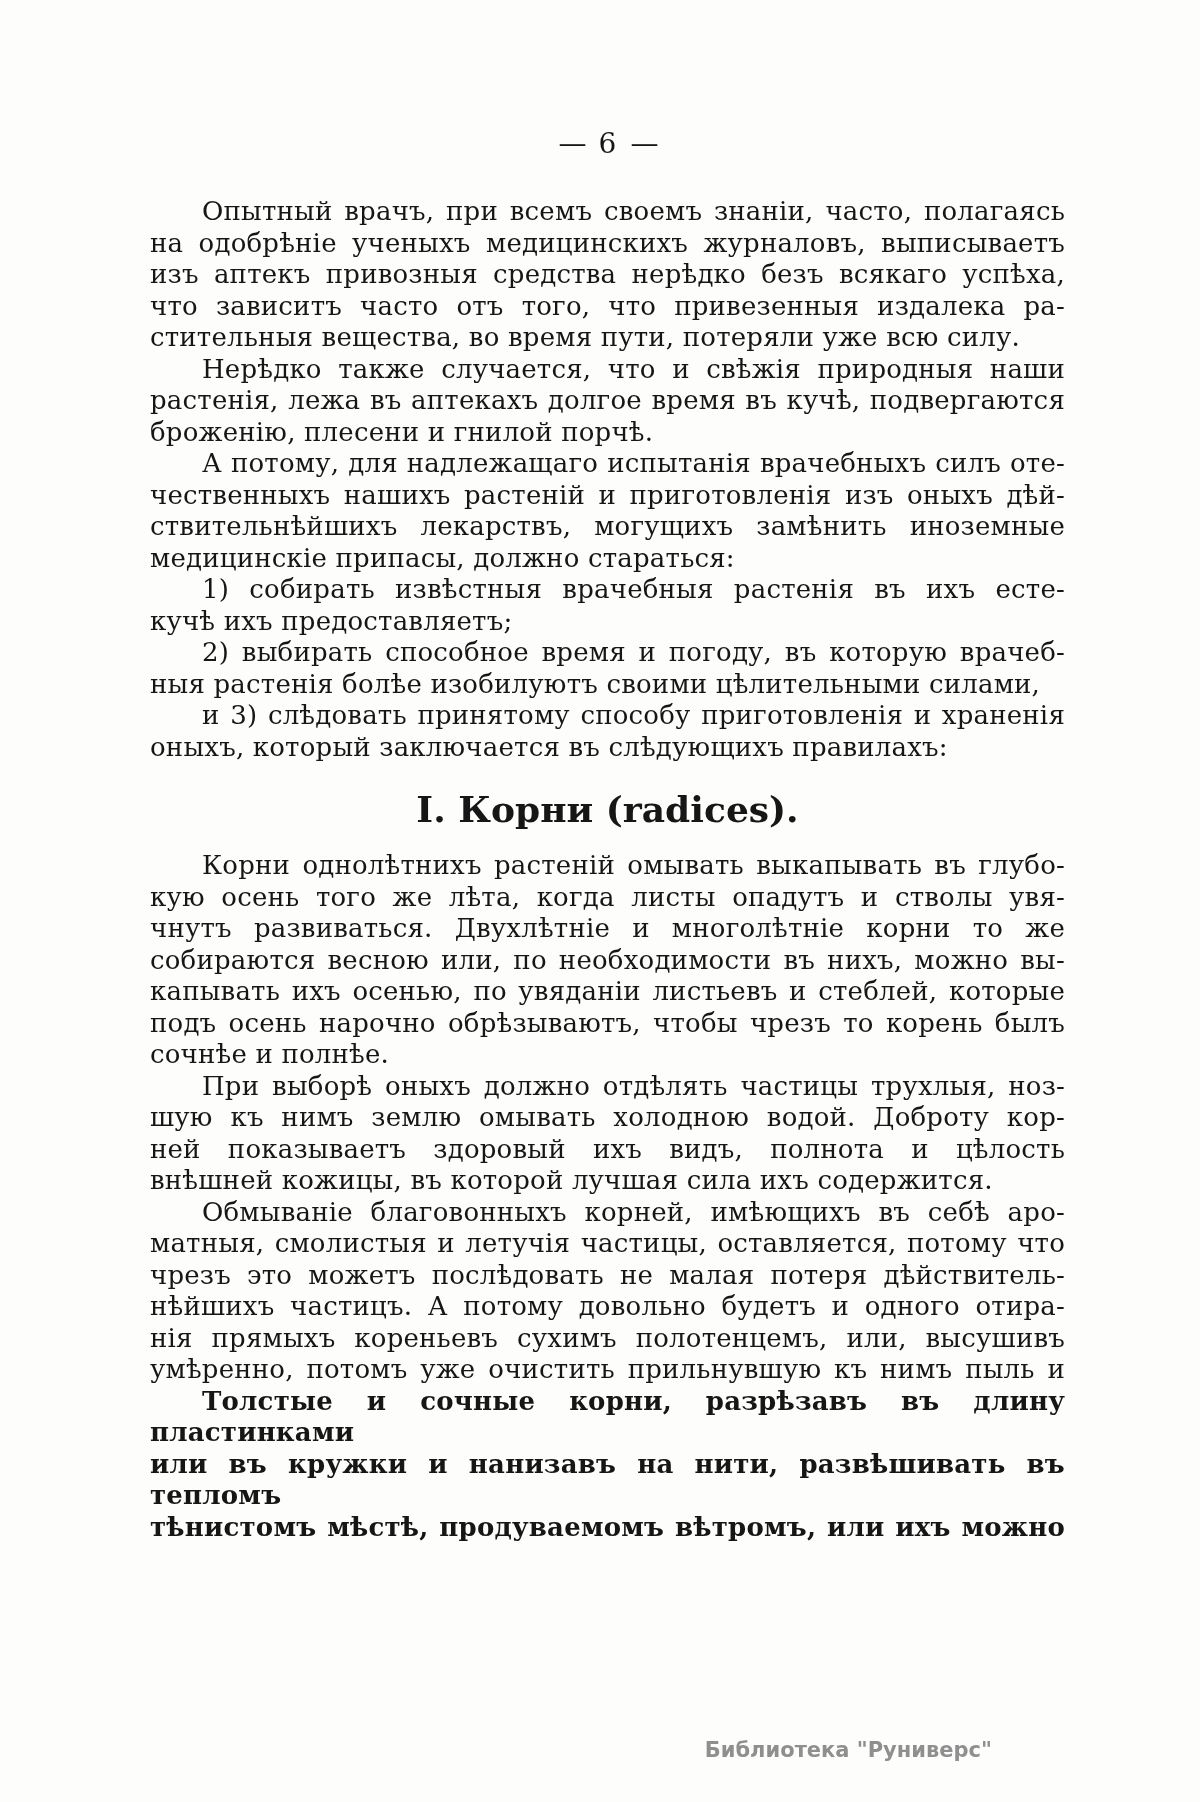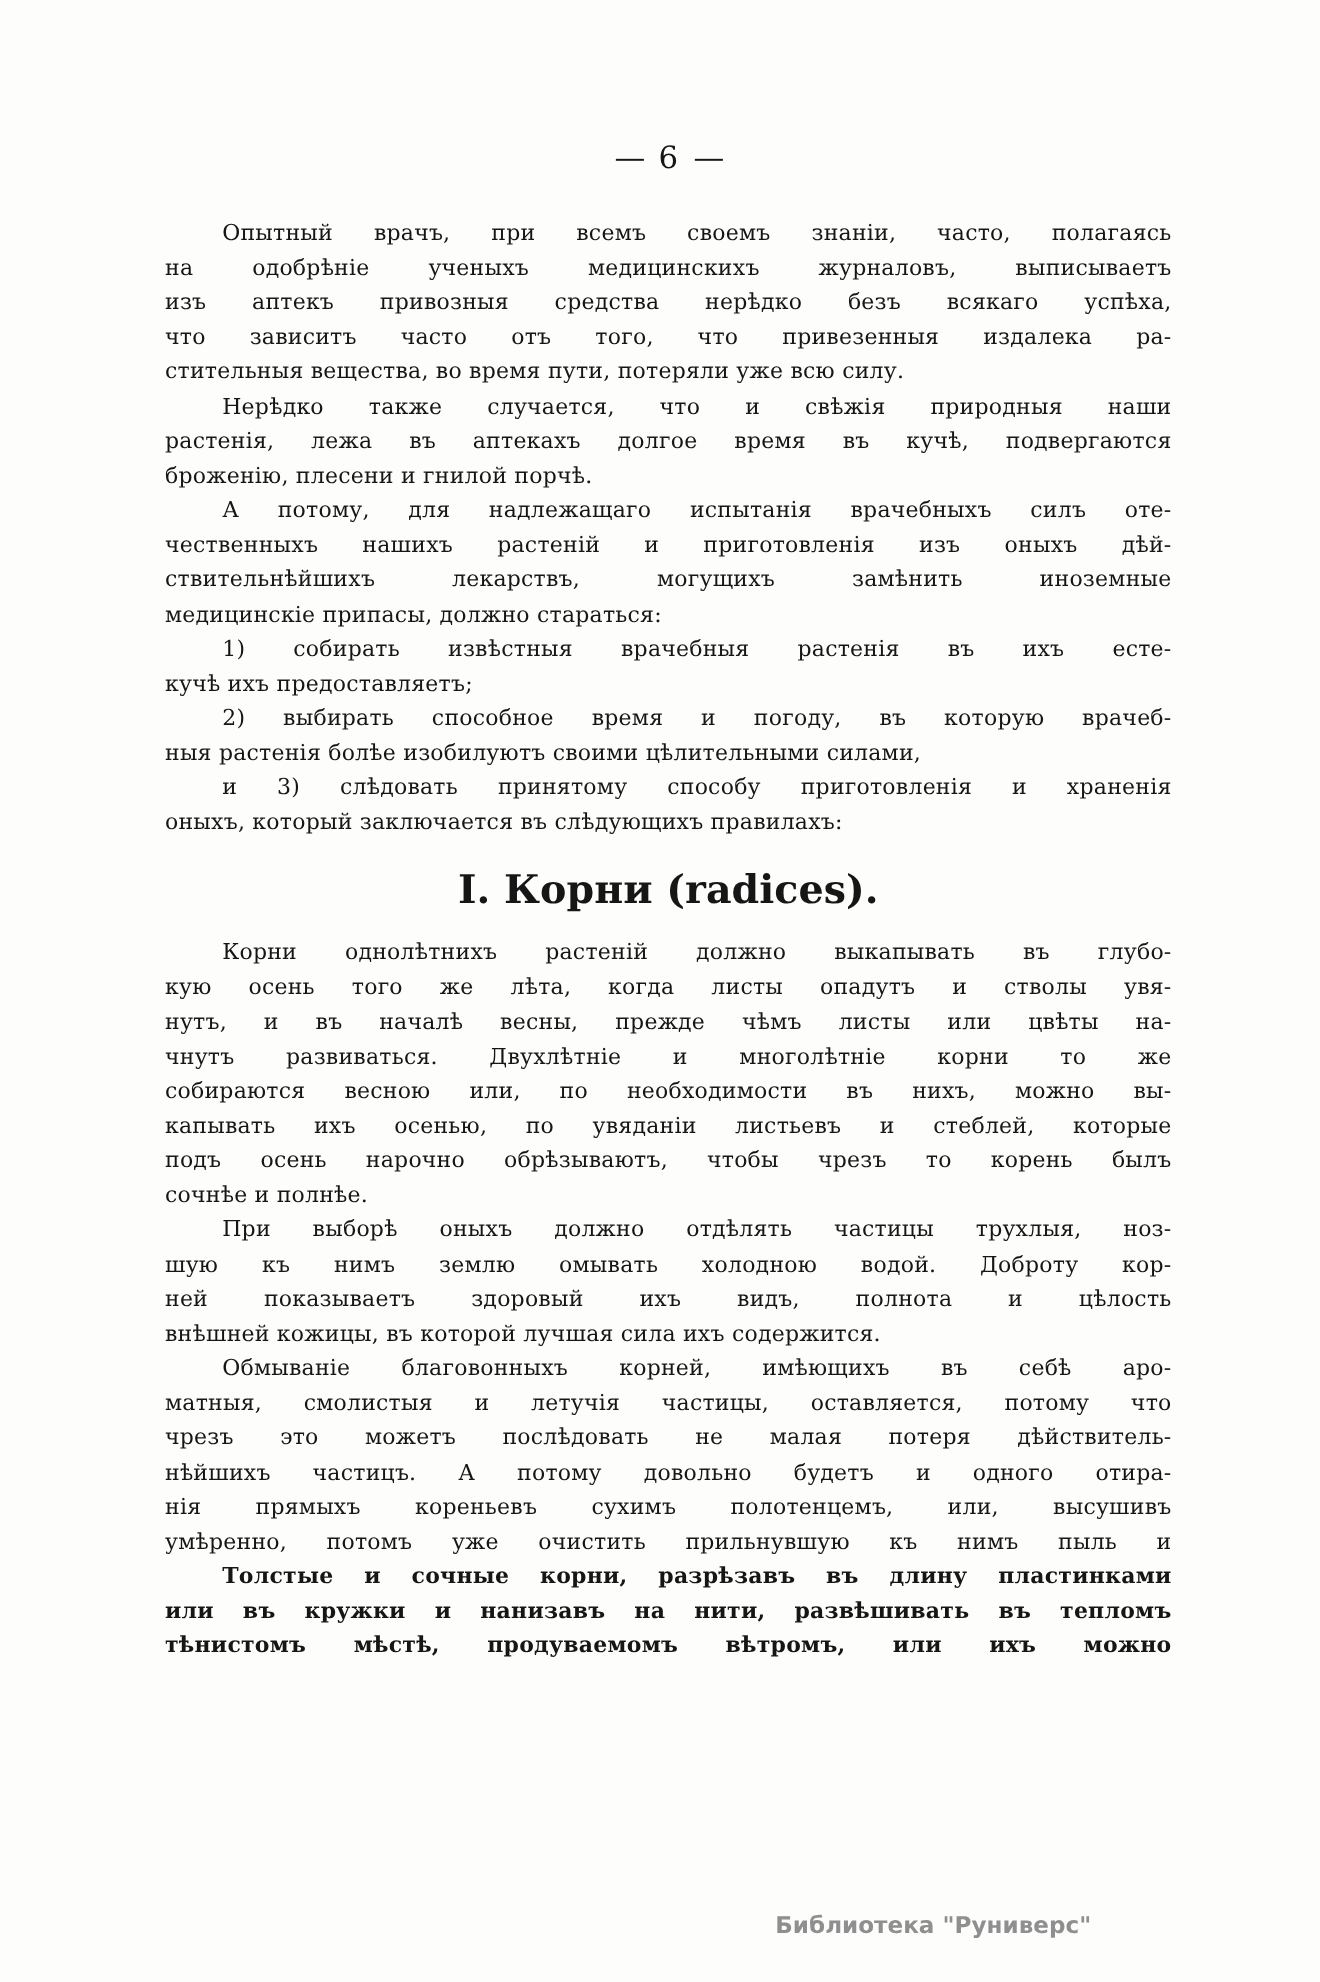--- a/index.html
+++ b/index.html
@@ -23,21 +23,21 @@
     line-height: 32px;
   }
   .folio .dash { margin: 0 14px; letter-spacing: -2px; }
   .text-block {
     position: absolute;
     top: 196px;
     left: 150px;
     width: 915px;
   }
   .line {
-    font-size: 20px;
+    font-size: 26px;
     line-height: 31.5px;
     letter-spacing: 0.2px;
     text-align: justify;
     text-align-last: justify;
     white-space: normal;
   }
   .line.para-end { text-align-last: left; }
   .line.first { text-indent: 52px; }
   .heading {
     text-align: center;
@@ -92,23 +92,22 @@
       <div class="para">
         <div class="line first">2) выбирать способное время и погоду, въ которую врачеб-</div>
         <div class="line para-end">ныя растенія болѣе изобилуютъ своими цѣлительными силами,</div>
       </div>
       <div class="para">
         <div class="line first">и 3) слѣдовать принятому способу приготовленія и храненія</div>
         <div class="line para-end">оныхъ, который заключается въ слѣдующихъ правилахъ:</div>
       </div>
       <div class="heading">I. Корни (radices).</div>
       <div class="para">
-        <div class="line first">Корни однолѣтнихъ растеній должно выкапывать въ глубо-</div>
+        <div class="line first">Корни однолѣтнихъ растеній омывать выкапывать въ глубо-</div>
         <div class="line">кую осень того же лѣта, когда листы опадутъ и стволы увя-</div>
-        <div class="line">нутъ, и въ началѣ весны, прежде чѣмъ листы или цвѣты на-</div>
         <div class="line">чнутъ развиваться. Двухлѣтніе и многолѣтніе корни то же</div>
         <div class="line">собираются весною или, по необходимости въ нихъ, можно вы-</div>
         <div class="line">капывать ихъ осенью, по увяданіи листьевъ и стеблей, которые</div>
         <div class="line">подъ осень нарочно обрѣзываютъ, чтобы чрезъ то корень былъ</div>
         <div class="line para-end">сочнѣе и полнѣе.</div>
       </div>
       <div class="para">
         <div class="line first">При выборѣ оныхъ должно отдѣлять частицы трухлыя, ноз-</div>
         <div class="line">шую къ нимъ землю омывать холодною водой. Доброту кор-</div>
         <div class="line">ней показываетъ здоровый ихъ видъ, полнота и цѣлость</div>

